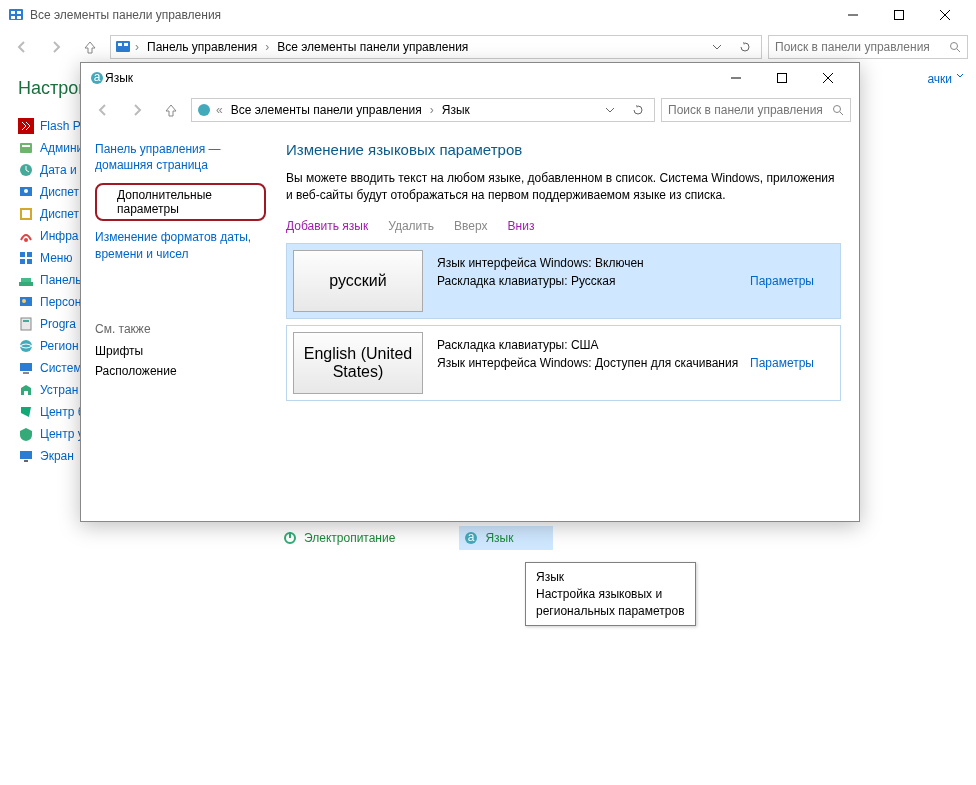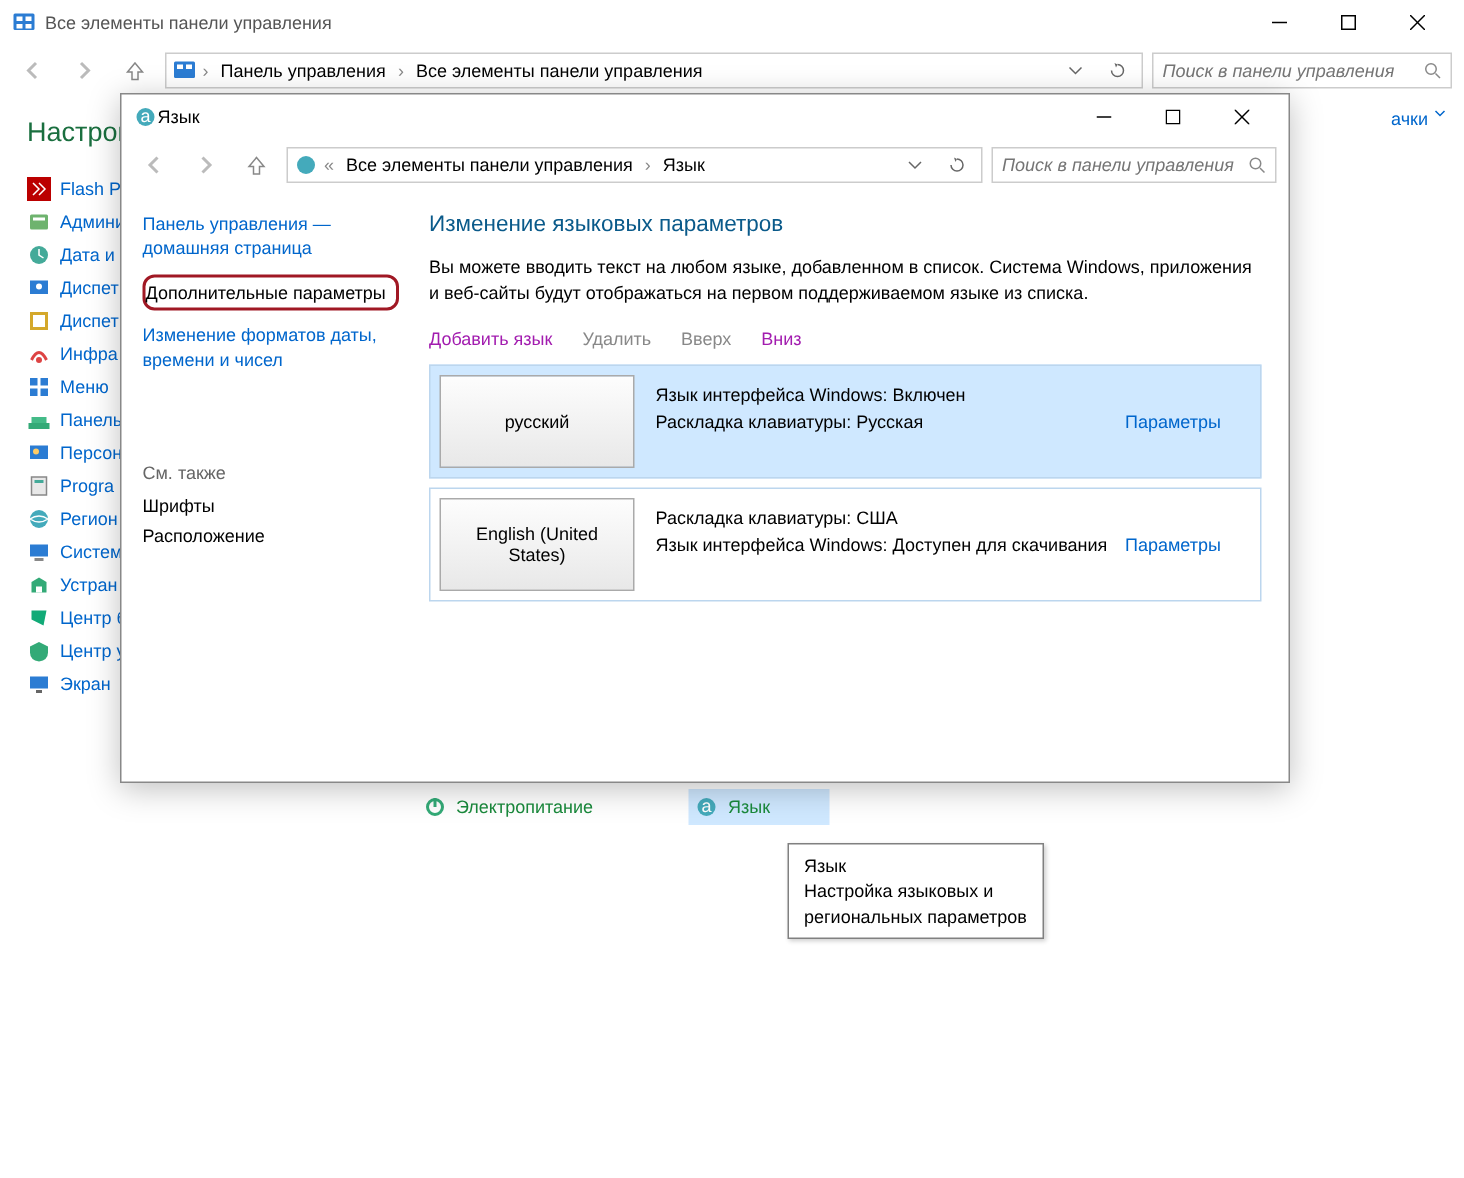--- a/index.html
+++ b/index.html
@@ -8,21 +8,21 @@
 .titlebar .ticon{width:16px;height:16px;margin-right:6px;display:inline-flex}
 .titlebar .spacer{flex:1}
 .winbtn{width:46px;height:30px;display:flex;align-items:center;justify-content:center;color:#666}
 .navrow{height:34px;display:flex;align-items:center;gap:6px;padding:0 8px}
 .navbtn{width:28px;height:28px;display:flex;align-items:center;justify-content:center;color:#999;border-radius:2px}
 .addrbar{flex:1;height:24px;border:1px solid #ccc;display:flex;align-items:center;padding:0 4px;gap:4px}
 .addrbar .crumb{color:#000;padding:2px 4px}
 .addrbar .sep{color:#888}
 .addrdrop{width:24px;height:24px;display:flex;align-items:center;justify-content:center;color:#666}
 .searchbox{width:200px;height:24px;border:1px solid #ccc;display:flex;align-items:center;padding:0 6px;color:#888}
-.searchbox input{border:none;outline:none;flex:1;color:#3b82f6;font-style:italic}
+.searchbox input{border:none;outline:none;flex:1;color:#3b82f6;}
 .bodyrow{display:flex;height:calc(785px - 64px)}
 .leftpane{width:260px;padding:14px 10px 10px 18px}
 .heading{color:#1a6f3f;font-size:18px;margin-bottom:16px}
 .cplist a{display:flex;align-items:center;gap:6px;color:#0066cc;padding:3px 0;text-decoration:none}
 .cplist .ic{width:16px;height:16px;flex:0 0 16px}
 .rightcol{position:absolute;left:280px;top:64px}
 .rightcol a{color:#1a8a3c;display:flex;align-items:center;gap:6px;text-decoration:none;padding:2px}
 .rightcol a.hl{background:#cfe8ff;padding:4px 40px 4px 4px}
 .tooltip{position:absolute;left:525px;top:562px;border:1px solid #808080;background:#fff;padding:6px 10px;box-shadow:1px 1px 3px rgba(0,0,0,.2);line-height:1.4}
 .rightedge{position:absolute;right:12px;top:72px;color:#0066cc;display:flex;align-items:flex-start;gap:4px}
@@ -30,33 +30,33 @@
 
 .dialog{position:absolute;left:80px;top:62px;width:780px;height:460px;background:#fff;border:1px solid #888;box-shadow:0 4px 20px rgba(0,0,0,.25)}
 .dlg-title{height:30px;display:flex;align-items:center;padding:0 8px}
 .dlg-title .spacer{flex:1}
 .dlg-nav{height:34px;display:flex;align-items:center;gap:6px;padding:0 8px}
 .dlg-nav .addrbar{flex:1}
 .dlg-nav .searchbox{width:190px}
 .dlg-body{display:flex;height:calc(100% - 64px)}
 .dlg-side{width:195px;padding:14px 10px 10px 14px;color:#0066cc}
 .dlg-side .homelnk{display:block;margin-bottom:10px;line-height:1.35}
-.dlg-side .paramlnk{display:block;color:#000;border:2px solid #a01824;border-radius:8px;padding:3px 0;margin-bottom:8px}
+.dlg-side .paramlnk{display:block;color:#000;border:2px solid #a01824;border-radius:8px;padding:3px 20px;margin-bottom:8px}
 .dlg-side .fmtlnk{display:block;margin-bottom:30px;line-height:1.35}
 .dlg-side .seealso{color:#666;margin-top:60px;margin-bottom:8px}
 .dlg-side .sublnk{display:block;color:#000;margin-bottom:6px}
 .dlg-main{flex:1;padding:14px 18px 10px 10px}
 .dlg-main h2{color:#0a5a8a;font-size:15px;font-weight:normal;margin-bottom:12px}
 .dlg-main .desc{color:#000;line-height:1.45;margin-bottom:14px}
 .actionrow{display:flex;gap:20px;margin-bottom:10px}
 .actionrow span{color:#a21caf}
 .actionrow span.dis{color:#888}
 .langcard{display:flex;border:1px solid #bcd6ee;margin-bottom:6px}
 .langcard.sel{background:#cfe8ff}
-.langcard .btn{width:130px;height:62px;margin:6px;background:linear-gradient(#fdfdfd,#e8e8e8);border:1px solid #aaa;display:flex;align-items:center;justify-content:center;text-align:center;font-size:12px;padding:4px}
+.langcard .btn{width:130px;height:62px;margin:6px;background:linear-gradient(#fdfdfd,#e8e8e8);border:1px solid #aaa;display:flex;align-items:center;justify-content:center;text-align:center;font-size:16px;padding:4px}
 .langcard .info{flex:1;padding:10px 8px;line-height:1.55}
 .langcard .params{width:90px;display:flex;align-items:center;color:#0066cc}
 
 svg{display:block}
 </style>
 </head>
 <body>
 
 <div class="titlebar">
   <span class="ticon">

